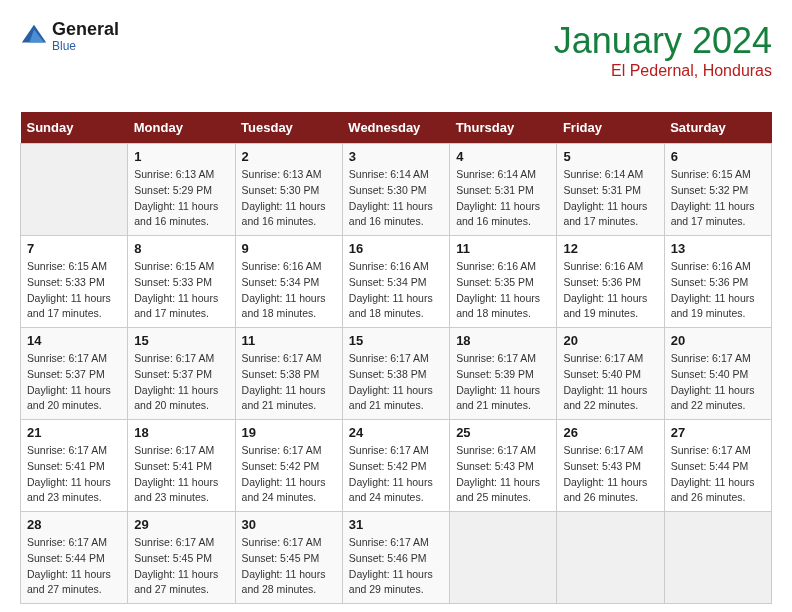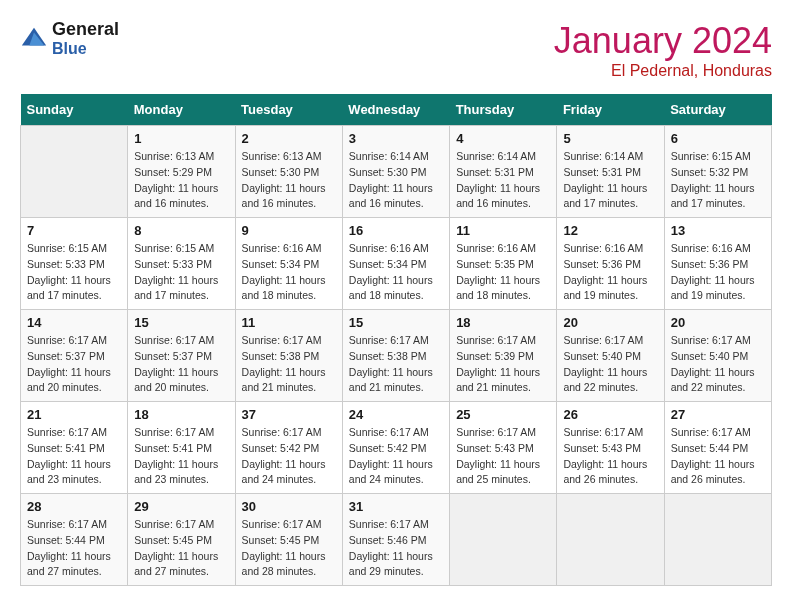--- a/index.html
+++ b/index.html
@@ -7,50 +7,50 @@
       font-family: Arial, sans-serif;
       background: #fff;
       width: 792px;
       min-height: 612px;
       padding: 20px;
     }
     .header {
       display: flex;
       justify-content: space-between;
       align-items: flex-start;
-      margin-bottom: 14px;
+      margin-bottom: 32px;
     }
     .logo {
       display: flex;
       align-items: center;
       gap: 4px;
     }
     .logo-icon {
       width: 28px;
       height: 28px;
     }
     .title-block {
       text-align: right;
     }
     .main-title {
       font-size: 36px;
       font-weight: 300;
-      color: #be185d;
+      color: #15803d;
     }
     .subtitle {
       font-size: 16px;
       color: #b91c1c;
     }
     table {
       width: 100%;
       border-collapse: collapse;
       font-size: 11px;
     }
     thead tr th {
-      background-color: #0f766e;
+      background-color: #7f1d1d;
       color: #fff;
       padding: 8px 6px;
       text-align: left;
       font-size: 13px;
       font-weight: bold;
     }
     tbody tr td {
       border: 1px solid #ccc;
       padding: 5px 6px;
       vertical-align: top;
@@ -83,21 +83,21 @@
 <body>
 
 <div class="header">
   <div class="logo">
     <svg class="logo-icon" viewBox="0 0 30 30" xmlns="http://www.w3.org/2000/svg">
       <polygon points="15,3 28,22 2,22" fill="#2a5fa8"></polygon>
       <polygon points="15,8 26,22 10,22" fill="#4a8fd4"></polygon>
     </svg>
     <div style="line-height:1.1">
       <div style="font-size:18px;font-weight:bold;color:#1a1a1a;">General</div>
-      <div style="font-size:16px;font-weight:bold;color:#2a5fa8;">Blue</div>
+      <div style="font-size:12px;font-weight:normal;color:#2a5fa8;">Blue</div>
     </div>
   </div>
   <div class="title-block">
     <div class="main-title">January 2024</div>
     <div class="subtitle">El Pedernal, Honduras</div>
   </div>
 </div>
 
 <table>
   <thead>
@@ -202,21 +202,21 @@
       <tr>
         <td>
           <span class="day-num">21</span>
           <div class="day-info">Sunrise: 6:17 AM<br>Sunset: 5:41 PM<br>Daylight: 11 hours and 23 minutes.</div>
         </td>
         <td>
           <span class="day-num">18</span>
           <div class="day-info">Sunrise: 6:17 AM<br>Sunset: 5:41 PM<br>Daylight: 11 hours and 23 minutes.</div>
         </td>
         <td>
-          <span class="day-num">37</span>
+          <span class="day-num">19</span>
           <div class="day-info">Sunrise: 6:17 AM<br>Sunset: 5:42 PM<br>Daylight: 11 hours and 24 minutes.</div>
         </td>
         <td>
           <span class="day-num">24</span>
           <div class="day-info">Sunrise: 6:17 AM<br>Sunset: 5:42 PM<br>Daylight: 11 hours and 24 minutes.</div>
         </td>
         <td>
           <span class="day-num">25</span>
           <div class="day-info">Sunrise: 6:17 AM<br>Sunset: 5:43 PM<br>Daylight: 11 hours and 25 minutes.</div>
         </td>

